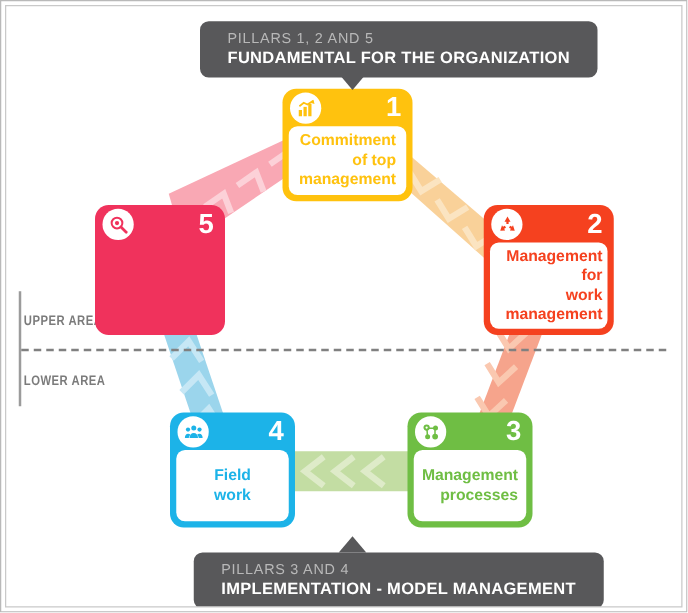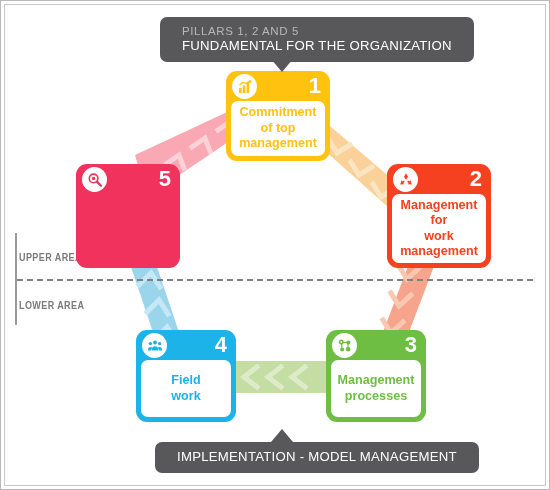--- a/index.html
+++ b/index.html
@@ -41,21 +41,21 @@
     color: #b8b8b8;
     font-size: 11.5px;
     letter-spacing: 0.6px;
     line-height: 14px;
     white-space: nowrap;
   }
   .banner .main {
     display: block;
     color: #ffffff;
     font-size: 13.2px;
-    font-weight: normal;
+    font-weight: bold;
     letter-spacing: 0.25px;
     line-height: 16px;
     white-space: nowrap;
   }
   #banner-top { left: 155px; top: 12px; }
   #banner-bottom { left: 150px; top: 437px; }
   .banner-tail {
     position: absolute;
     width: 0; height: 0;
     z-index: 29;
@@ -154,20 +154,21 @@
     align-items: center;
     justify-content: center;
     text-align: center;
     padding: 2px 4px;
     box-sizing: border-box;
   }
   .card .body .txt {
     font-size: 12.6px;
     font-weight: bold;
     line-height: 15.5px;
+    text-align: right;
   }
 
   #card-1 { left: 221px; top: 66px;  width: 104px; height: 90px;  background: #FFC20E; }
   #card-2 { left: 382px; top: 159px; width: 104px; height: 104px; background: #F5411F; }
   #card-3 { left: 321px; top: 325px; width: 100px; height: 92px;  background: #6FBE44; }
   #card-4 { left: 131px; top: 325px; width: 100px; height: 92px;  background: #1CB3E8; }
   #card-5 { left:  71px; top: 159px; width: 104px; height: 104px; background: #F0325C; }
 
   #card-1 .body .txt { color: #FFC20E; }
   #card-2 .body .txt { color: #F5411F; }
@@ -351,17 +352,18 @@
     </div>
 
     <div class="banner-tail" id="tail-top"></div>
     <div class="banner" id="banner-top">
       <span class="sub">PILLARS 1, 2 AND 5</span>
       <span class="main">FUNDAMENTAL FOR THE ORGANIZATION</span>
     </div>
 
     <div class="banner-tail" id="tail-bottom"></div>
     <div class="banner" id="banner-bottom">
+      <span class="sub">PILLARS 3 AND 4</span>
       <span class="main">IMPLEMENTATION - MODEL MANAGEMENT</span>
     </div>
 
   </div>
 </div>
 
 </body></html>

